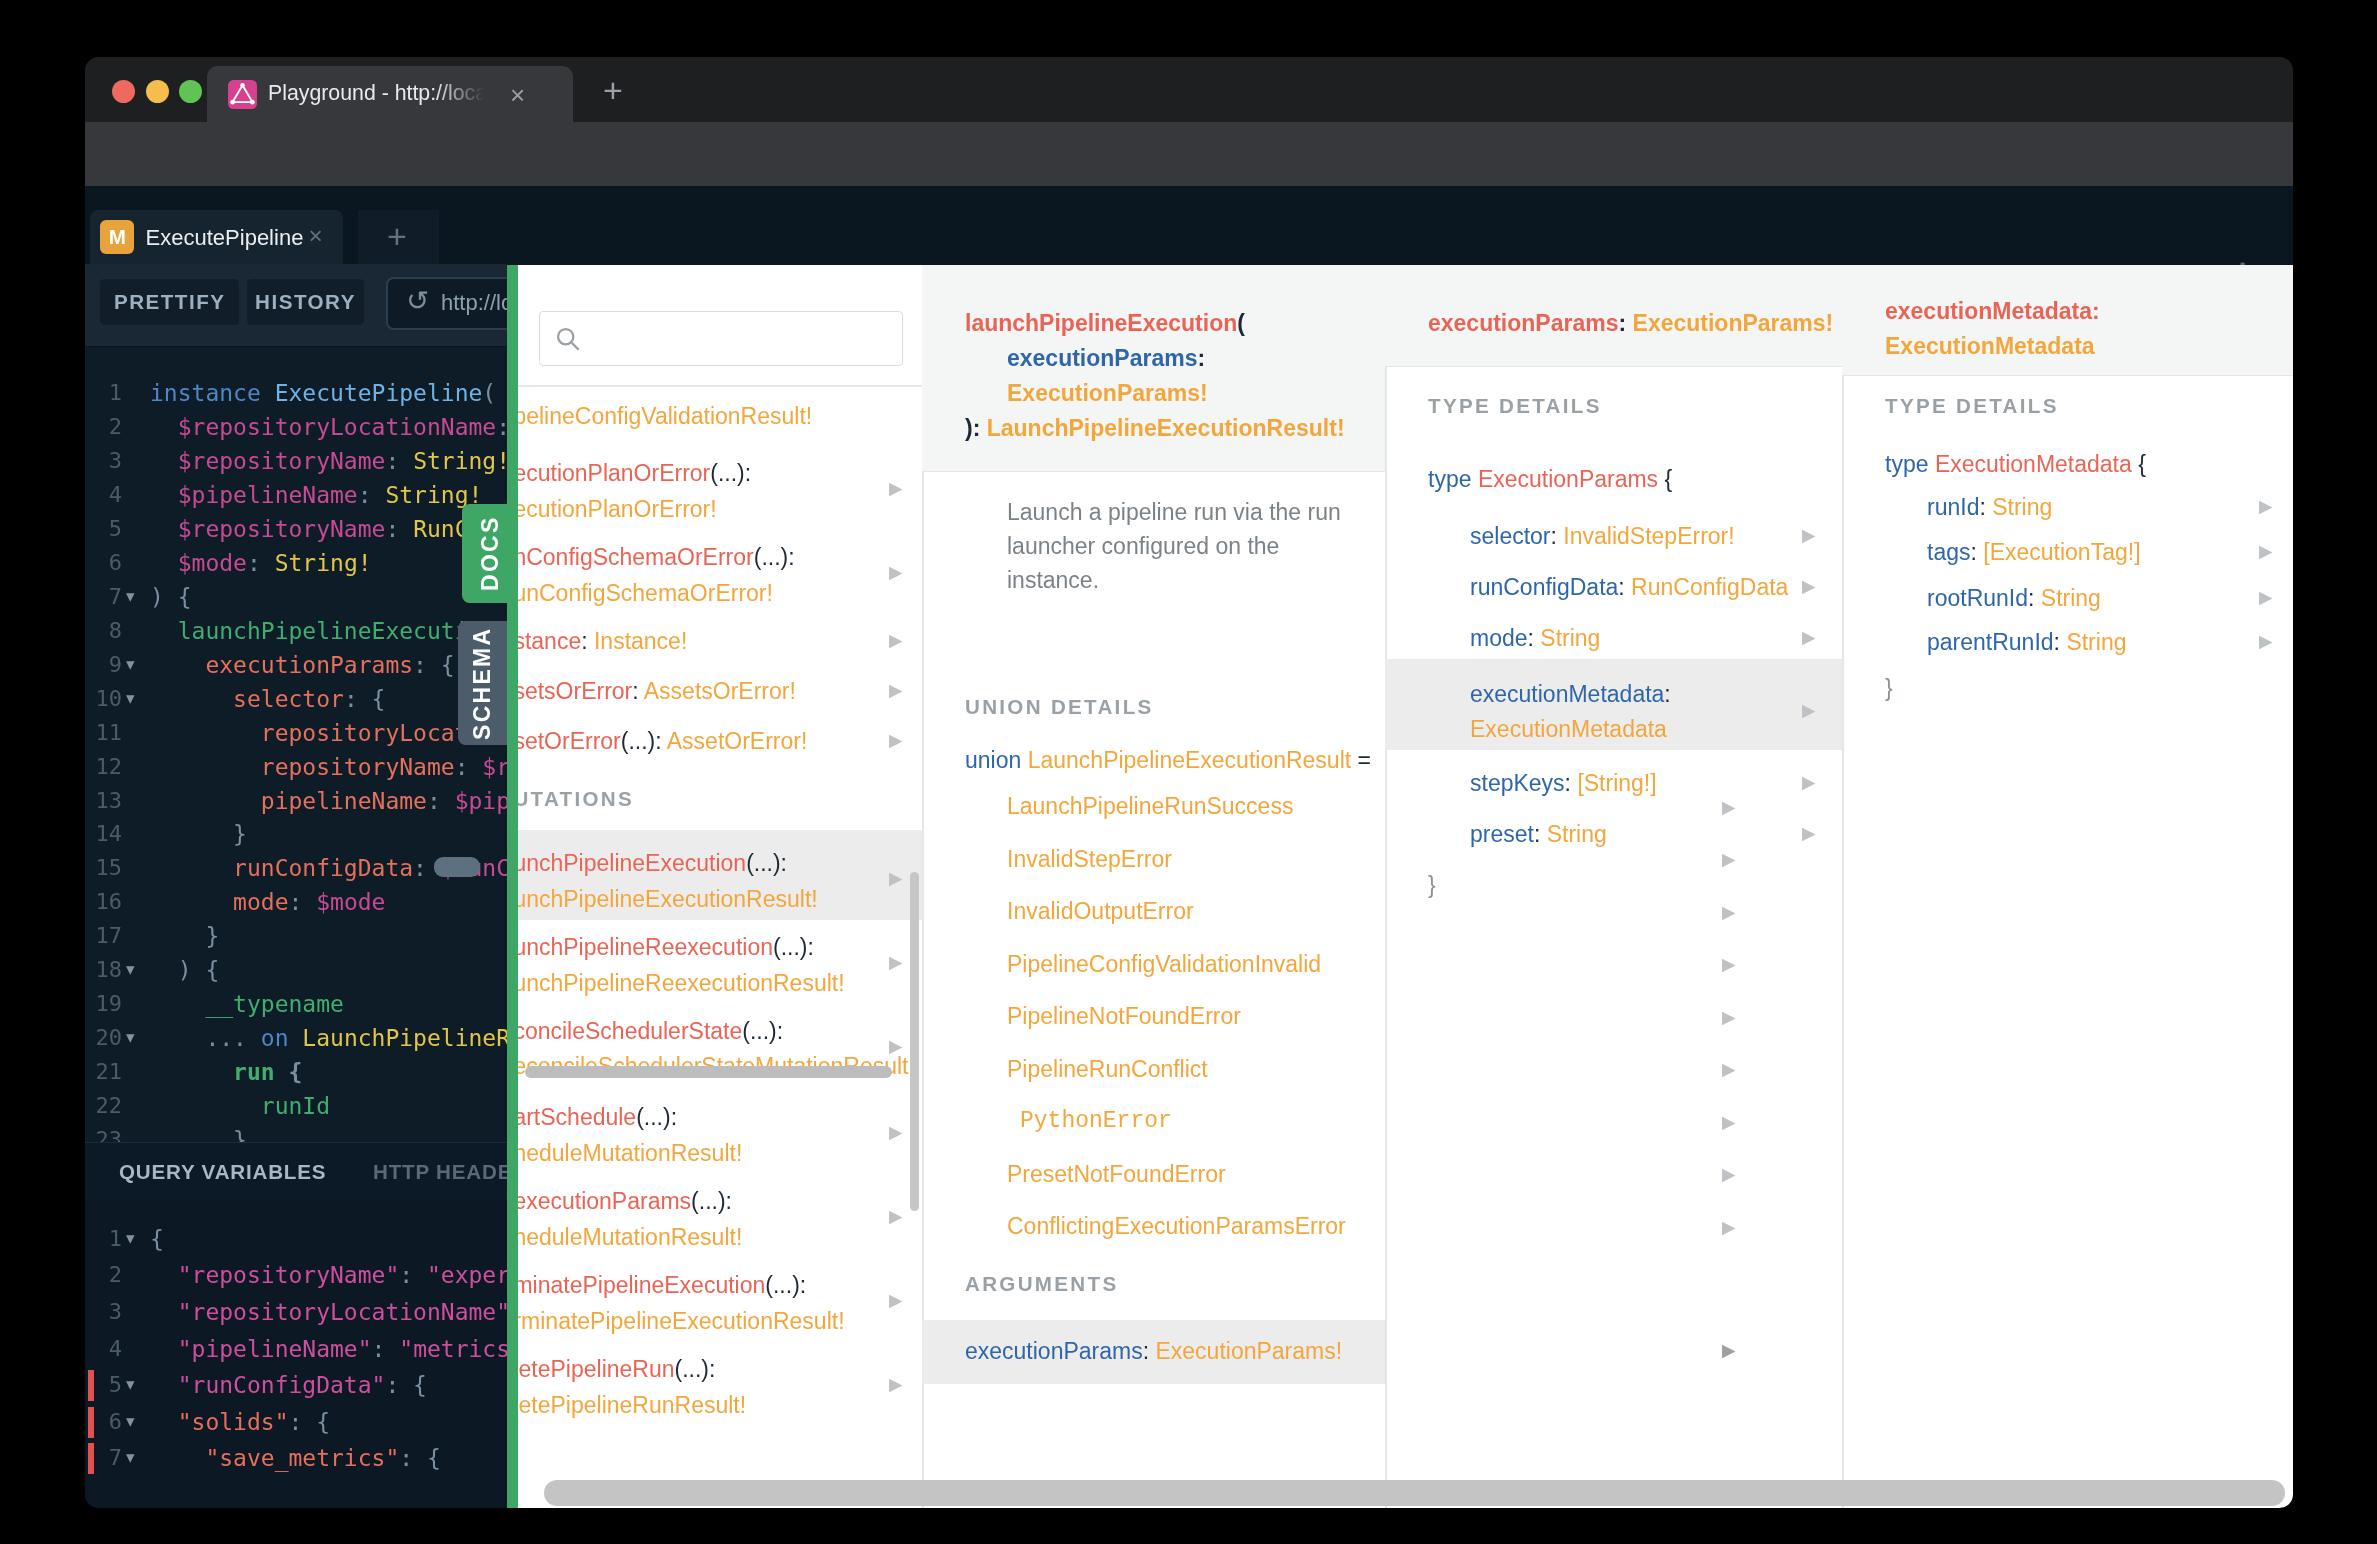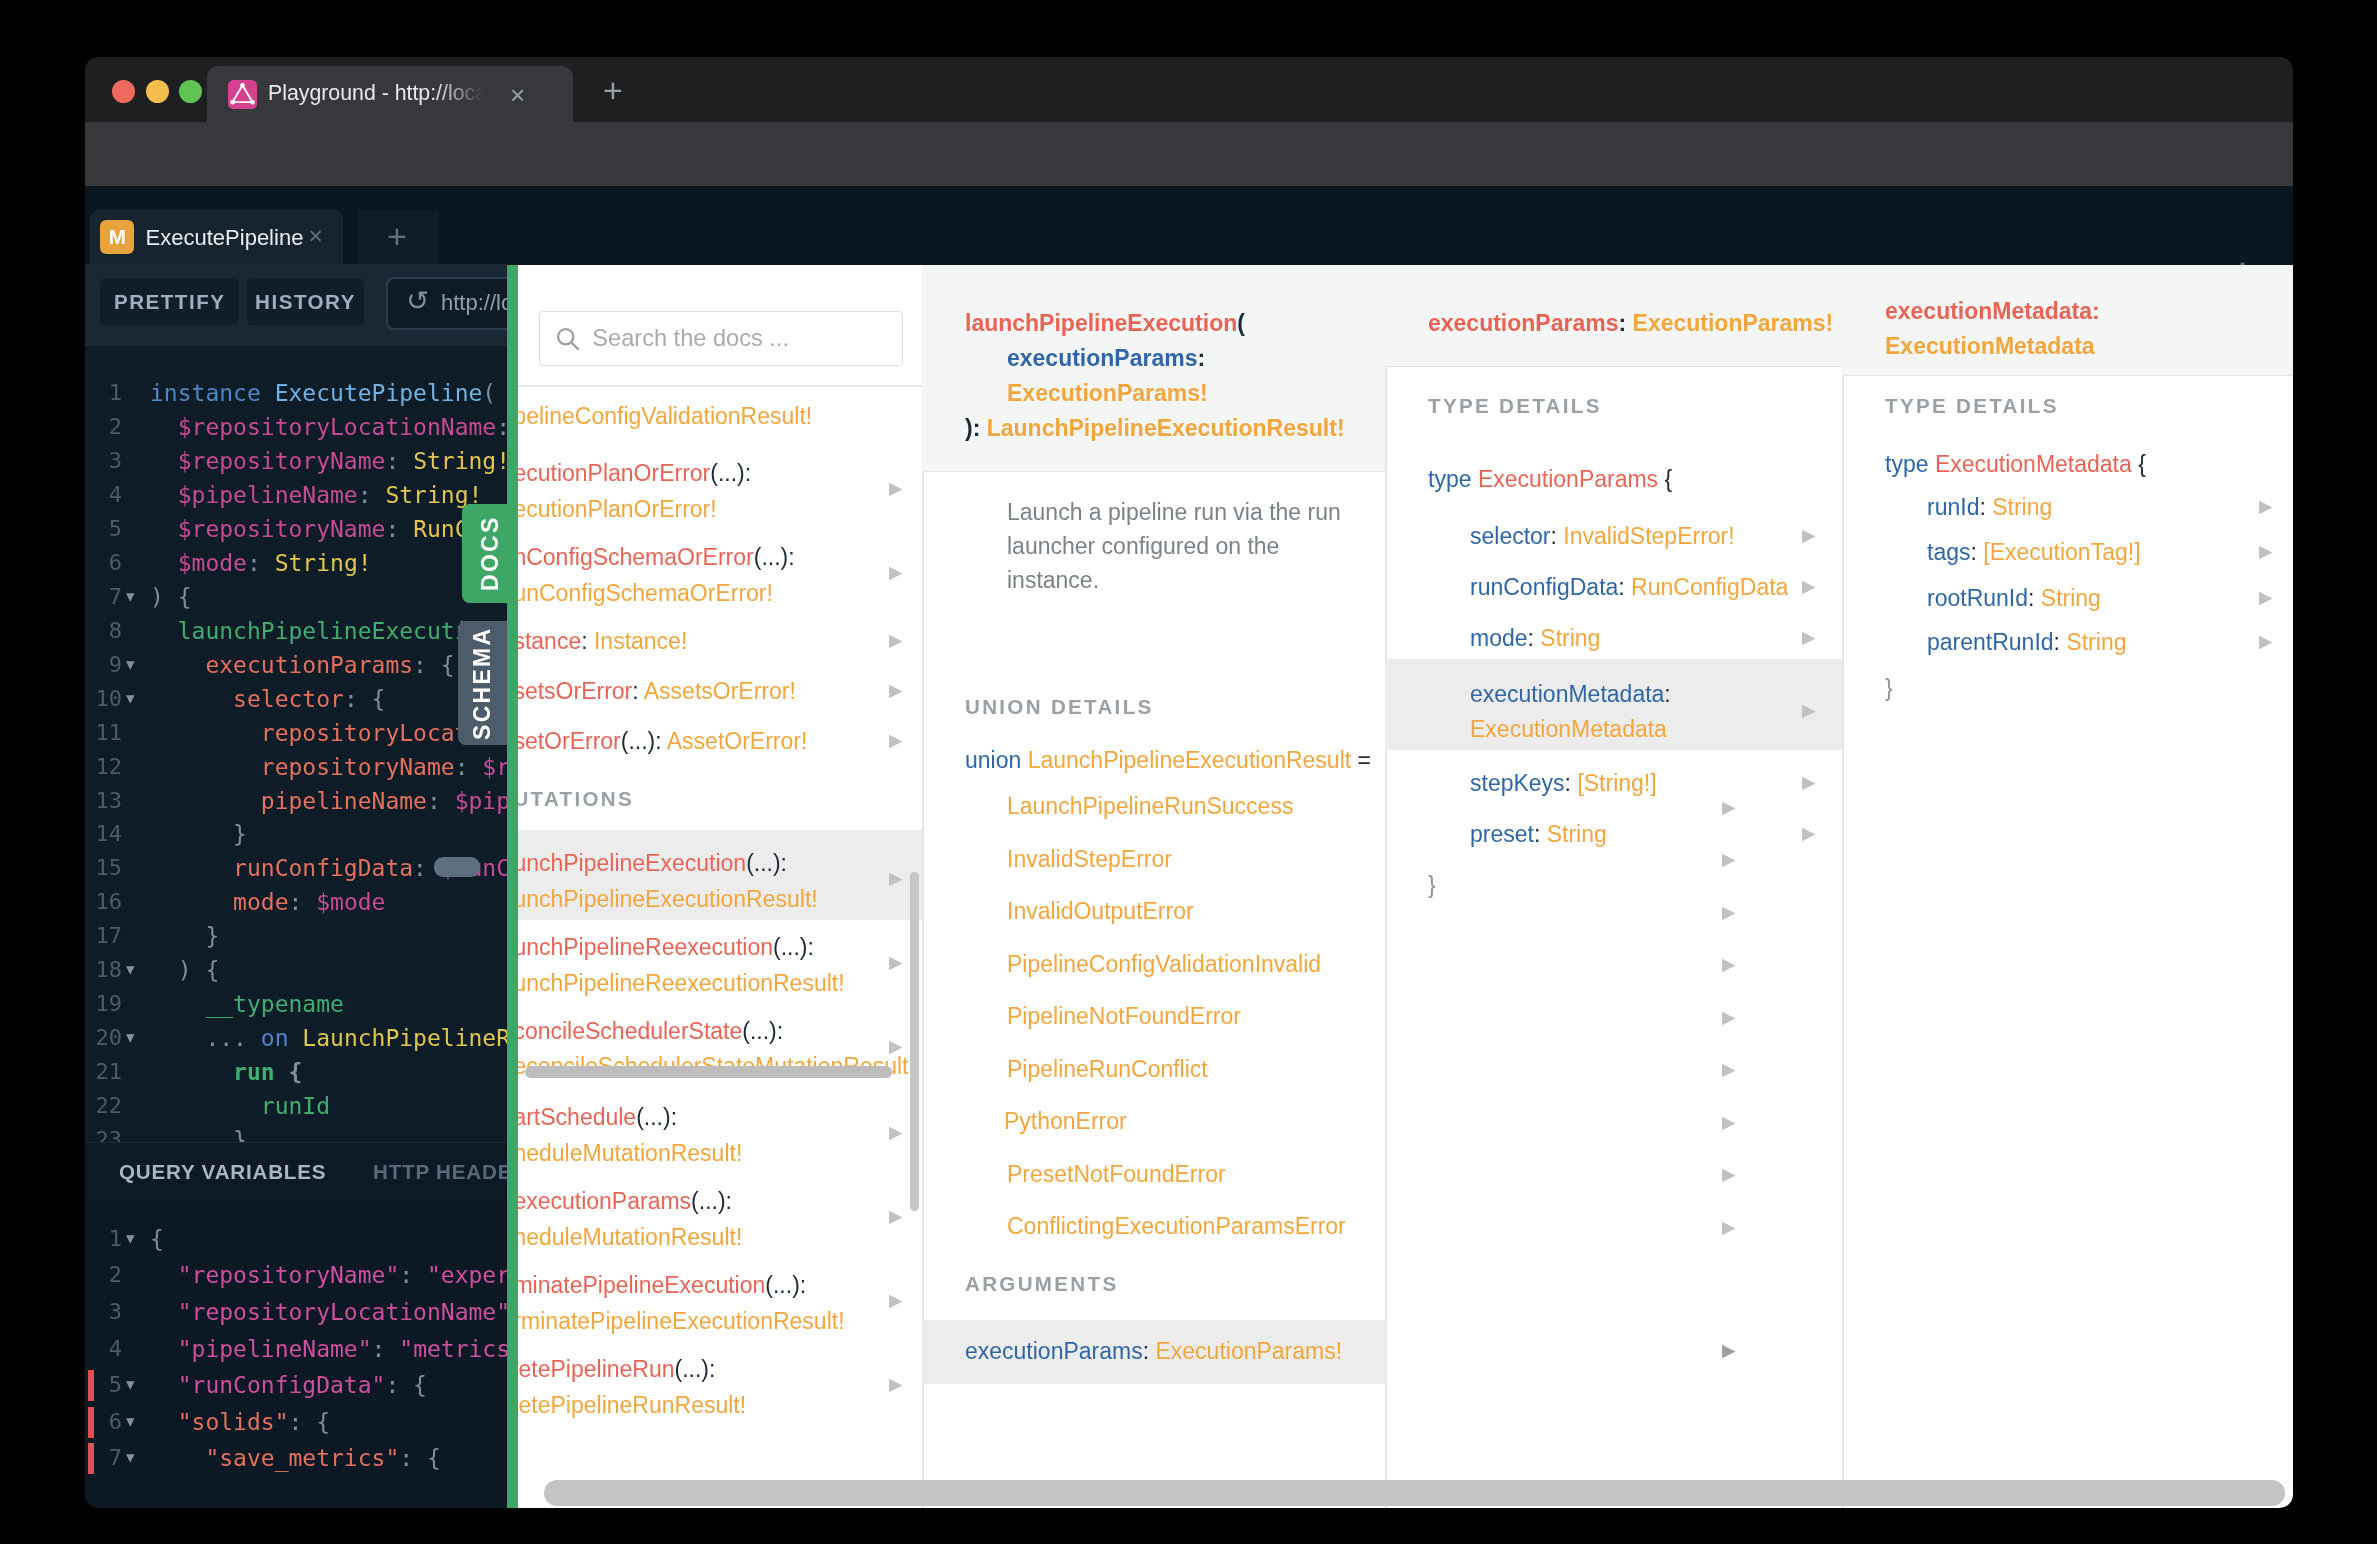--- a/index.html
+++ b/index.html
@@ -210,21 +210,20 @@
     <div class="colsep" style="left:404px"></div>
     <div class="colsep" style="left:867px"></div>
     <div class="colsep" style="left:1324px"></div>
 
     <div id="col1" class="abs" style="left:0;top:0;width:404px;height:1243px;overflow:hidden">
       <div id="search-box">
         <svg class="abs" style="left:15.2px;top:13.7px" width="26" height="26" viewBox="0 0 34 34">
           <circle cx="14" cy="14" r="10" fill="none" stroke="#9ba0a4" stroke-width="3"></circle>
           <line x1="22" y1="22" x2="31" y2="31" stroke="#9ba0a4" stroke-width="3"></line>
         </svg>
-        <input id="search-input" placeholder="Search the docs ..." style="">
       </div>
       <div id="col1-divider"></div>
       <div id="col1-rows" class="abs" style="left:0;top:0;width:404px;height:1243px">
           <div style="position: absolute; left: 0px; top: 0px; width: 404px;">
             <div class="dtxt" style="position: absolute; left: -4.6px; top: 137px;"><span class="d-orange">pelineConfigValidationResult!</span></div>
           </div>
           <div style="position: absolute; left: 0px; top: 0px; width: 404px;">
             <div class="dtxt" style="position: absolute; left: -4.6px; top: 194px;"><span class="d-red">ecutionPlanOrError</span><span class="d-dark">(...):</span></div>
             <div class="dtxt" style="position: absolute; left: -4.6px; top: 230px;"><span class="d-orange">ecutionPlanOrError!</span></div>
             <div class="chev" style="position: absolute; left: 371px; top: 213px;">▶</div>
@@ -317,21 +316,21 @@
         </div>
         <div style="position: absolute; left: 0px; top: 0px; width: 463px;">
           <div class="dtxt" style="position: absolute; left: 85px; top: 737px;"><span class="d-orange">PipelineNotFoundError</span></div>
           <div class="chev" style="position: absolute; left: 800px; top: 742px;">▶</div>
         </div>
         <div style="position: absolute; left: 0px; top: 0px; width: 463px;">
           <div class="dtxt" style="position: absolute; left: 85px; top: 790px;"><span class="d-orange">PipelineRunConflict</span></div>
           <div class="chev" style="position: absolute; left: 800px; top: 794px;">▶</div>
         </div>
         <div style="position: absolute; left: 0px; top: 0px; width: 463px;">
-          <div class="dtxt" style="position: absolute; left: 82px; top: 842px;"><span class="d-orange">PythonError</span></div>
+          <div class="dtxt" style="position: absolute; left: 98px; top: 842px; font-family: Liberation Mono, monospace;"><span class="d-orange">PythonError</span></div>
           <div class="chev" style="position: absolute; left: 800px; top: 847px;">▶</div>
         </div>
         <div style="position: absolute; left: 0px; top: 0px; width: 463px;">
           <div class="dtxt" style="position: absolute; left: 85px; top: 895px;"><span class="d-orange">PresetNotFoundError</span></div>
           <div class="chev" style="position: absolute; left: 800px; top: 899px;">▶</div>
         </div>
         <div style="position: absolute; left: 0px; top: 0px; width: 463px;">
           <div class="dtxt" style="position: absolute; left: 85px; top: 947px;"><span class="d-orange">ConflictingExecutionParamsError</span></div>
           <div class="chev" style="position: absolute; left: 800px; top: 952px;">▶</div>
         </div>

